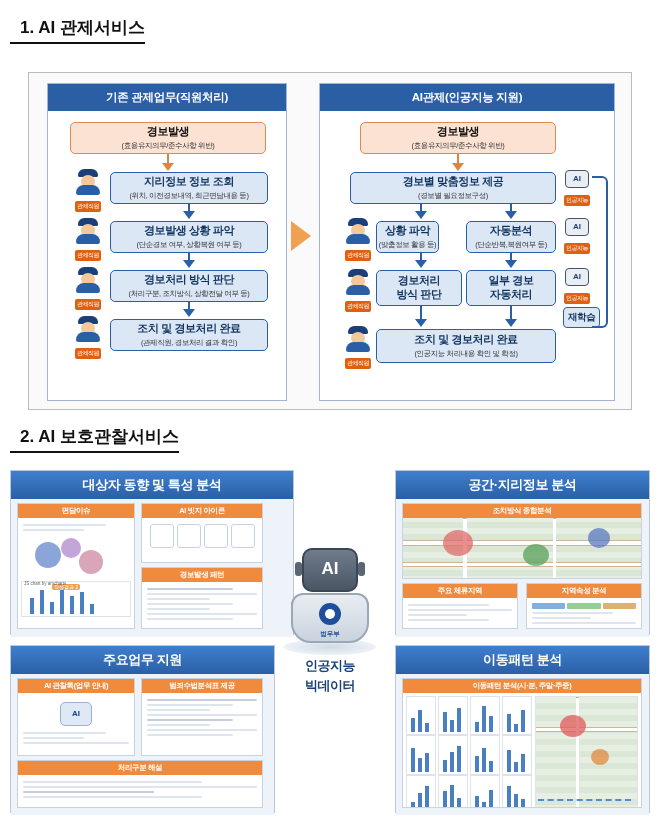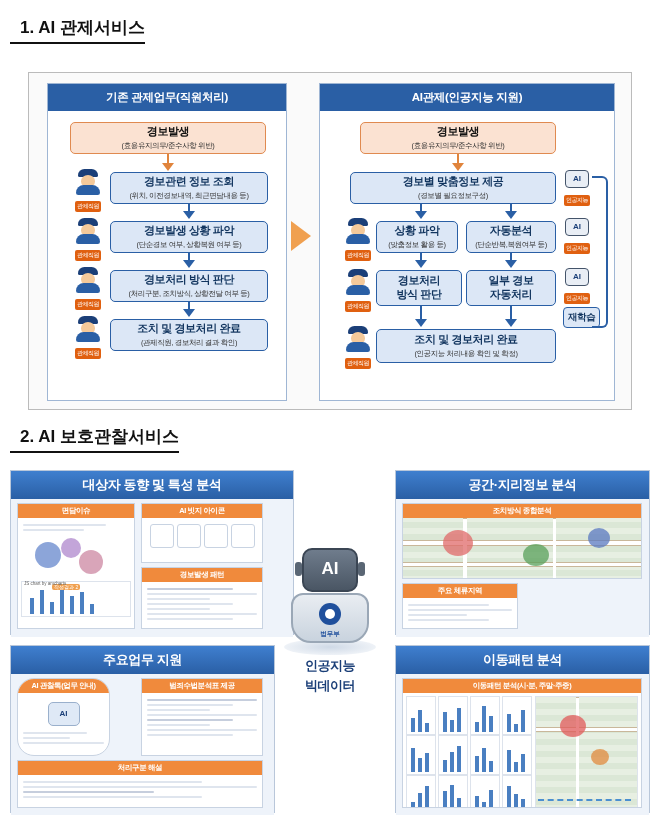--- a/index.html
+++ b/index.html
@@ -388,21 +388,21 @@
 
     <div class="officer" style="left:22px; top:84px;">
       <div class="head">
           <span class="cap"></span>
           <span class="face"></span>
           <span class="body"></span>
         </div>
       <span class="lbl">관제직원</span>
     </div>
     <div class="box box-blue" style="left:62px; top:88px; width:158px; height:32px;">
-      <div class="t1">경보관련 정보 조회</div>
+      <div class="t1">지리정보 정보 조회</div>
       <div class="t2">(위치, 이전경보내역, 최근면담내용 등)</div>
     </div>
     <div class="v-line" style="left:140px; top:120px; height:8px;"></div>
     <div class="v-arrow" style="left:135px; top:127px;"></div>
 
     <div class="officer" style="left:22px; top:133px;">
       <div class="head">
           <span class="cap"></span>
           <span class="face"></span>
           <span class="body"></span>
@@ -473,21 +473,21 @@
     <div class="v-arrow" style="left:185px; top:127px;"></div>
 
     <div class="officer" style="left:20px; top:133px;">
       <div class="head">
           <span class="cap"></span>
           <span class="face"></span>
           <span class="body"></span>
         </div>
       <span class="lbl">관제직원</span>
     </div>
-    <div class="box box-blue" style="left:56px; top:137px; width:82px; height:32px;">
+    <div class="box box-blue" style="left:56px; top:137px; width:63px; height:32px;">
       <div class="t1">상황 파악</div>
       <div class="t2">(맞춤정보 활용 등)</div>
     </div>
     <div class="box box-blue" style="left:146px; top:137px; width:90px; height:32px;">
       <div class="t1">자동분석</div>
       <div class="t2">(단순반복,복원여부 등)</div>
     </div>
     <div class="ai-mini" style="left:244px; top:134px;">
       <div class="rbox">AI</div>
       <span class="lbl">인공지능</span>
@@ -618,27 +618,40 @@
       </div>
       <div class="mini" style="left:6px; top:84px; width:116px; height:46px;">
         <div class="mini-hd">주요 체류지역</div>
         <div class="mini-body">
           <div class="fakeline m"></div>
           <div class="fakeline"></div>
           <div class="fakeline s"></div>
           <div class="fakeline m"></div>
         </div>
       </div>
+      <div class="mini" style="left:130px; top:84px; width:116px; height:46px;">
+        <div class="mini-hd">지역속성 분석</div>
+        <div class="mini-body">
+          <div class="swatch-row">
+            <span class="swatch" style="background:#7fb0e0;"></span>
+            <span class="swatch" style="background:#96cf96;"></span>
+            <span class="swatch" style="background:#e0b070;"></span>
+          </div>
+          <div class="fakeline m"></div>
+          <div class="fakeline s"></div>
+          <div class="fakeline"></div>
+        </div>
+      </div>
     </div>
   </div>
 
   <div class="card" style="left:0px; top:175px; width:265px; height:168px;">
     <div class="card-title">주요업무 지원</div>
     <div class="card-body">
-      <div class="mini" style="left:6px; top:4px; width:93px; height:78px;border-radius:17px;">
+      <div class="mini" style="left:6px; top:4px; width:118px; height:78px;">
         <div class="mini-hd">AI 관찰톡(업무 안내)</div>
         <div class="mini-body" style="text-align:center;">
           <span style="display:inline-block; width:30px; height:22px; background:#dfe9f6; border:1px solid #9ab0cc; border-radius:5px; font-size:8px; font-weight:bold; color:#1b3f78; line-height:21px; margin-top:6px;">AI</span>
           <div class="fakeline m" style="margin-top:6px;"></div>
           <div class="fakeline s"></div>
           <div class="fakeline"></div>
         </div>
       </div>
       <div class="mini" style="left:130px; top:4px; width:122px; height:78px;">
         <div class="mini-hd">범죄수법분석표 제공</div>

